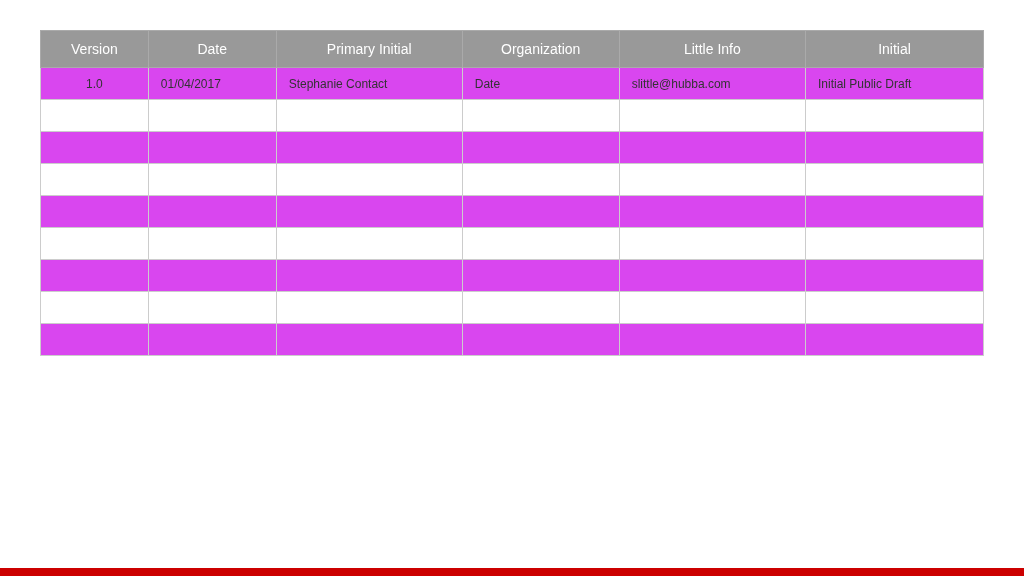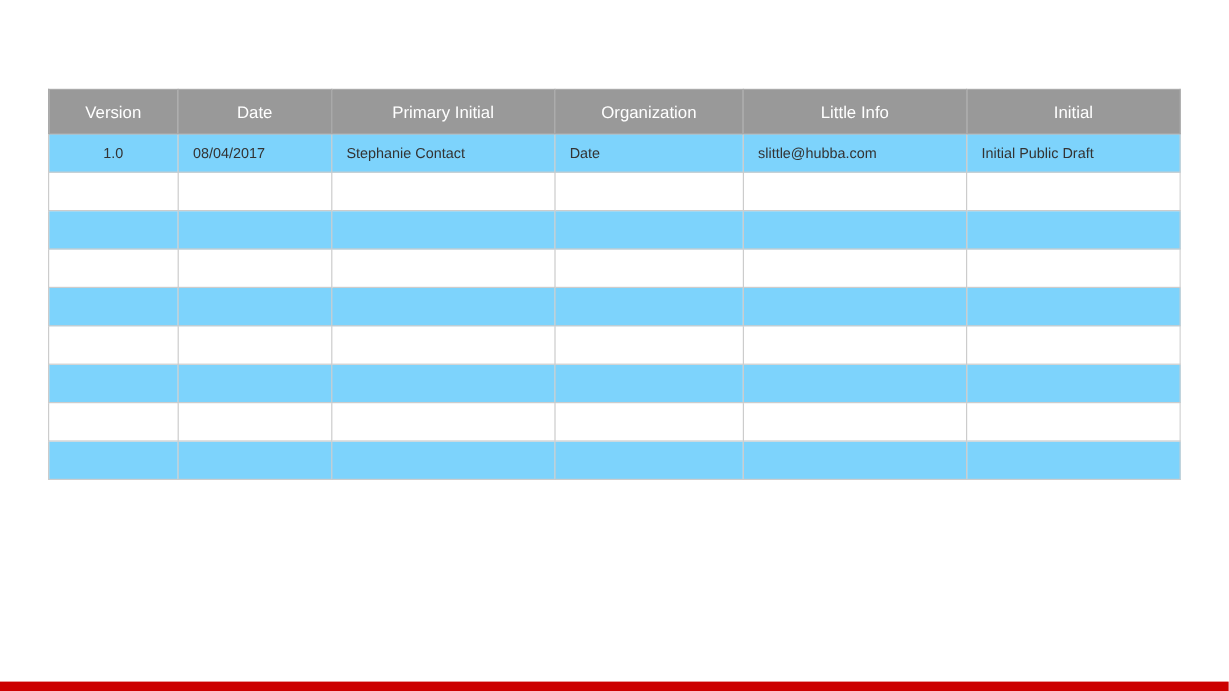--- a/index.html
+++ b/index.html
@@ -37,38 +37,37 @@
 
     .table-wrapper {
       flex: 1;
       overflow: hidden;
     }
 
     table {
       width: 100%;
       border-collapse: collapse;
       font-size: 13px;
-      margin-top: 44px;
     }
 
     thead tr {
       background-color: #999999;
       color: #ffffff;
     }
 
     thead th {
       padding: 10px 12px;
       text-align: center;
       font-weight: 400;
       font-size: 14px;
       border: 1px solid #aaaaaa;
     }
 
     tbody tr {
-      background-color: #7dd3fc;
+      background-color: #d946ef;
     }
 
     tbody tr:nth-child(even) {
       background-color: #ffffff;
     }
 
     tbody td {
       padding: 8px 12px;
       border: 1px solid #cccccc;
       font-size: 12px;
@@ -103,21 +102,21 @@
           <th>Date</th>
           <th>Primary Initial</th>
           <th>Organization</th>
           <th>Little Info</th>
           <th>Initial</th>
         </tr>
       </thead>
       <tbody id="table-body">
       <tr>
             <td>1.0</td>
-            <td>08/04/2017</td>
+            <td>01/04/2017</td>
             <td>Stephanie Contact</td>
             <td>Date</td>
             <td>slittle@hubba.com</td>
             <td>Initial Public Draft</td>
           </tr>
           <tr>
             <td></td>
             <td></td>
             <td></td>
             <td></td>

